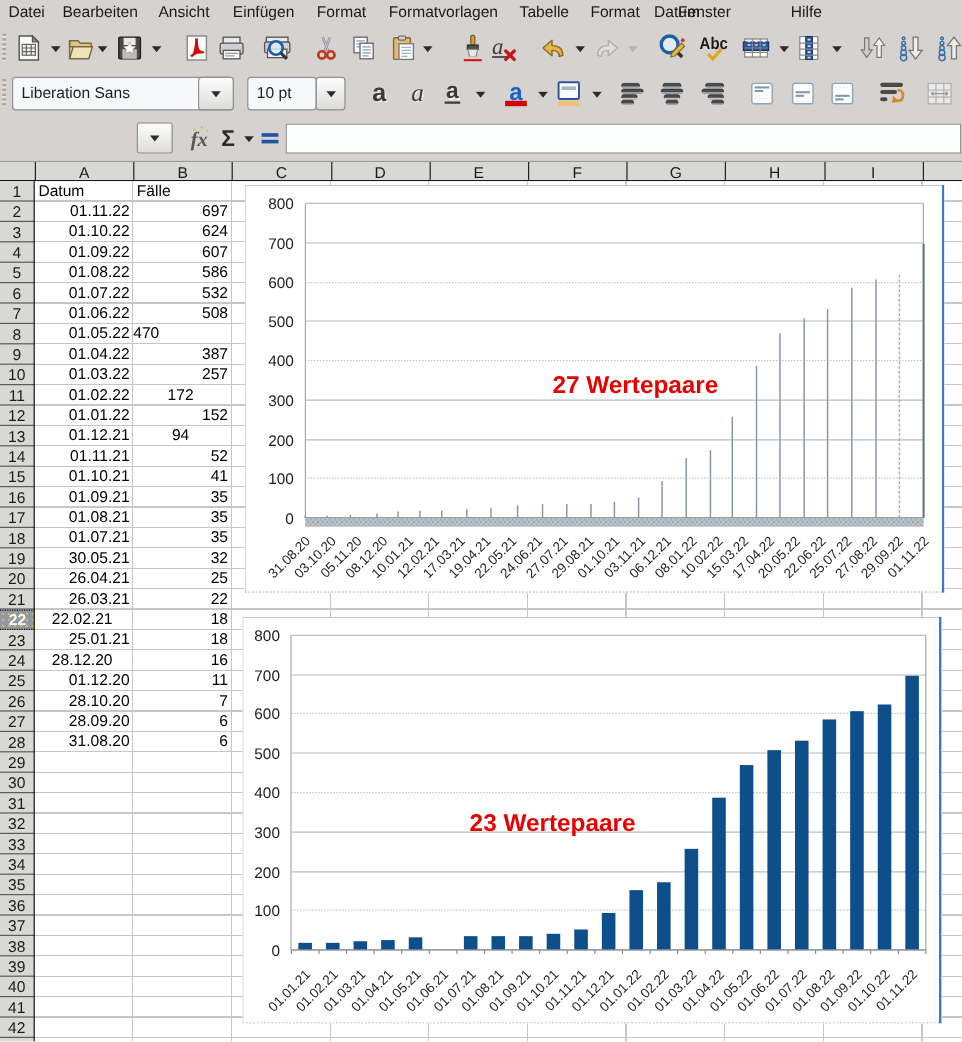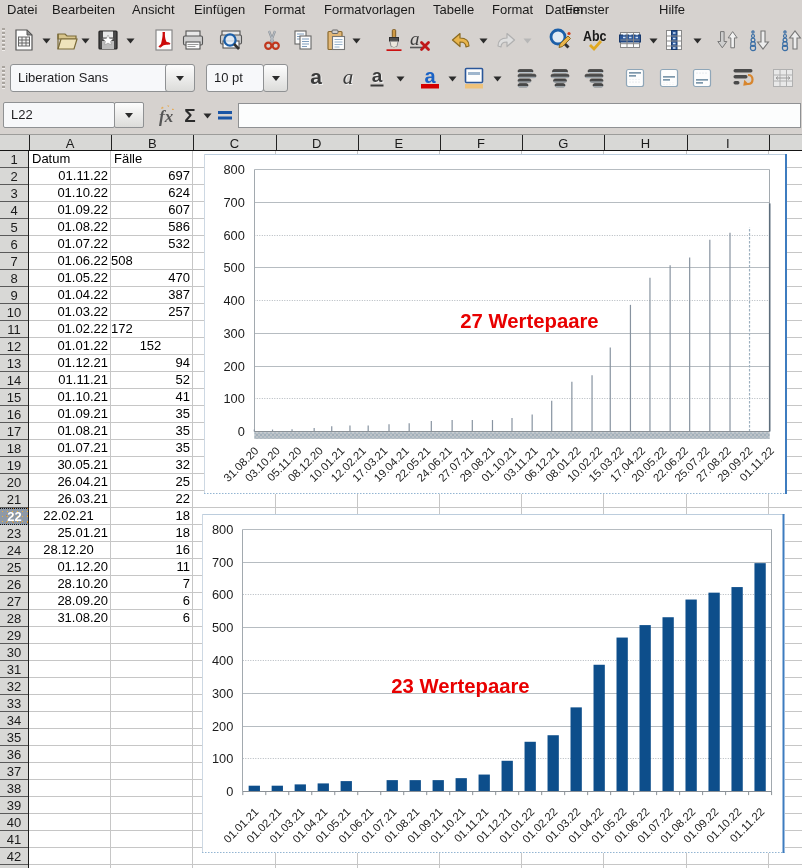--- a/index.html
+++ b/index.html
@@ -294,23 +294,20 @@
       <path d="M0.5 0.5 h8 l-4 5 z" fill="#2b2b2b"></path>
     </svg>
 <div class="combo" style="left:10px;top:64px;width:184px;height:28px">
       <span>Liberation Sans</span>
     </div>
 <div class="cbtn" style="left:165px;top:64px;width:30px;height:28px"></div>
 <div class="combo" style="left:206px;top:64px;width:58px;height:28px">
       <span>10 pt</span>
     </div>
 <div class="cbtn" style="left:263px;top:64px;width:25px;height:28px"></div>
-<div class="combo" style="left:3px;top:102px;width:112px;height:26px;border-radius:2px">
-      <span style="top:4px">L22</span>
-    </div>
 <div class="cbtn" style="left:114px;top:102px;width:30px;height:26px;border-radius:2px"></div>
 <svg style="position:absolute;left:156px;top:103px" width="24" height="24" viewBox="0 0 24 24">
       <text x="3" y="19" font-size="17" font-style="italic" font-weight="bold" fill="#555" font-family="Liberation Serif, serif">fx</text>
       <path d="M5 6 l1.2-2.4 1.2 2.4 -2.4-1.5 h3 z" fill="#e8a33d"></path>
       <path d="M11 4 l1-2 1 2 -2-1.2 h2.5 z" fill="#e8a33d"></path>
       <path d="M16 7 l0.9-1.8 0.9 1.8 -1.8-1.1 h2.2 z" fill="#e8a33d"></path>
     </svg>
 <svg style="position:absolute;left:178px;top:103px" width="24" height="24" viewBox="0 0 24 24">
       <text x="12" y="19" font-size="19" font-weight="bold" fill="#2b2b2b" text-anchor="middle">Σ</text>
     </svg>
@@ -438,33 +435,33 @@
 <div class="cell" style="left:111px;top:168px;width:79px;text-align:right">697</div>
 <div class="cell" style="left:29px;top:185px;width:79px;text-align:right">01.10.22</div>
 <div class="cell" style="left:111px;top:185px;width:79px;text-align:right">624</div>
 <div class="cell" style="left:29px;top:202px;width:79px;text-align:right">01.09.22</div>
 <div class="cell" style="left:111px;top:202px;width:79px;text-align:right">607</div>
 <div class="cell" style="left:29px;top:219px;width:79px;text-align:right">01.08.22</div>
 <div class="cell" style="left:111px;top:219px;width:79px;text-align:right">586</div>
 <div class="cell" style="left:29px;top:236px;width:79px;text-align:right">01.07.22</div>
 <div class="cell" style="left:111px;top:236px;width:79px;text-align:right">532</div>
 <div class="cell" style="left:29px;top:253px;width:79px;text-align:right">01.06.22</div>
-<div class="cell" style="left:111px;top:253px;width:79px;">508</div>
+<div class="cell" style="left:111px;top:253px;width:79px;text-align:right">508</div>
 <div class="cell" style="left:29px;top:270px;width:79px;text-align:right">01.05.22</div>
-<div class="cell" style="left:111px;top:270px;width:79px;text-align:right">470</div>
+<div class="cell" style="left:111px;top:270px;width:79px;text-align:left">470</div>
 <div class="cell" style="left:29px;top:287px;width:79px;text-align:right">01.04.22</div>
 <div class="cell" style="left:111px;top:287px;width:79px;text-align:right">387</div>
 <div class="cell" style="left:29px;top:304px;width:79px;text-align:right">01.03.22</div>
 <div class="cell" style="left:111px;top:304px;width:79px;text-align:right">257</div>
 <div class="cell" style="left:29px;top:321px;width:79px;text-align:right">01.02.22</div>
-<div class="cell" style="left:111px;top:321px;width:79px;text-align:left">172</div>
+<div class="cell" style="left:111px;top:321px;width:79px;text-align:center">172</div>
 <div class="cell" style="left:29px;top:338px;width:79px;text-align:right">01.01.22</div>
-<div class="cell" style="left:111px;top:338px;width:79px;text-align:center">152</div>
+<div class="cell" style="left:111px;top:338px;width:79px;text-align:right">152</div>
 <div class="cell" style="left:29px;top:355px;width:79px;text-align:right">01.12.21</div>
-<div class="cell" style="left:111px;top:355px;width:79px;text-align:right">94</div>
+<div class="cell" style="left:111px;top:355px;width:79px;text-align:center">94</div>
 <div class="cell" style="left:29px;top:372px;width:79px;text-align:right">01.11.21</div>
 <div class="cell" style="left:111px;top:372px;width:79px;text-align:right">52</div>
 <div class="cell" style="left:29px;top:389px;width:79px;text-align:right">01.10.21</div>
 <div class="cell" style="left:111px;top:389px;width:79px;text-align:right">41</div>
 <div class="cell" style="left:29px;top:406px;width:79px;text-align:right">01.09.21</div>
 <div class="cell" style="left:111px;top:406px;width:79px;text-align:right">35</div>
 <div class="cell" style="left:29px;top:423px;width:79px;text-align:right">01.08.21</div>
 <div class="cell" style="left:111px;top:423px;width:79px;text-align:right">35</div>
 <div class="cell" style="left:29px;top:440px;width:79px;text-align:right">01.07.21</div>
 <div class="cell" style="left:111px;top:440px;width:79px;text-align:right">35</div>

